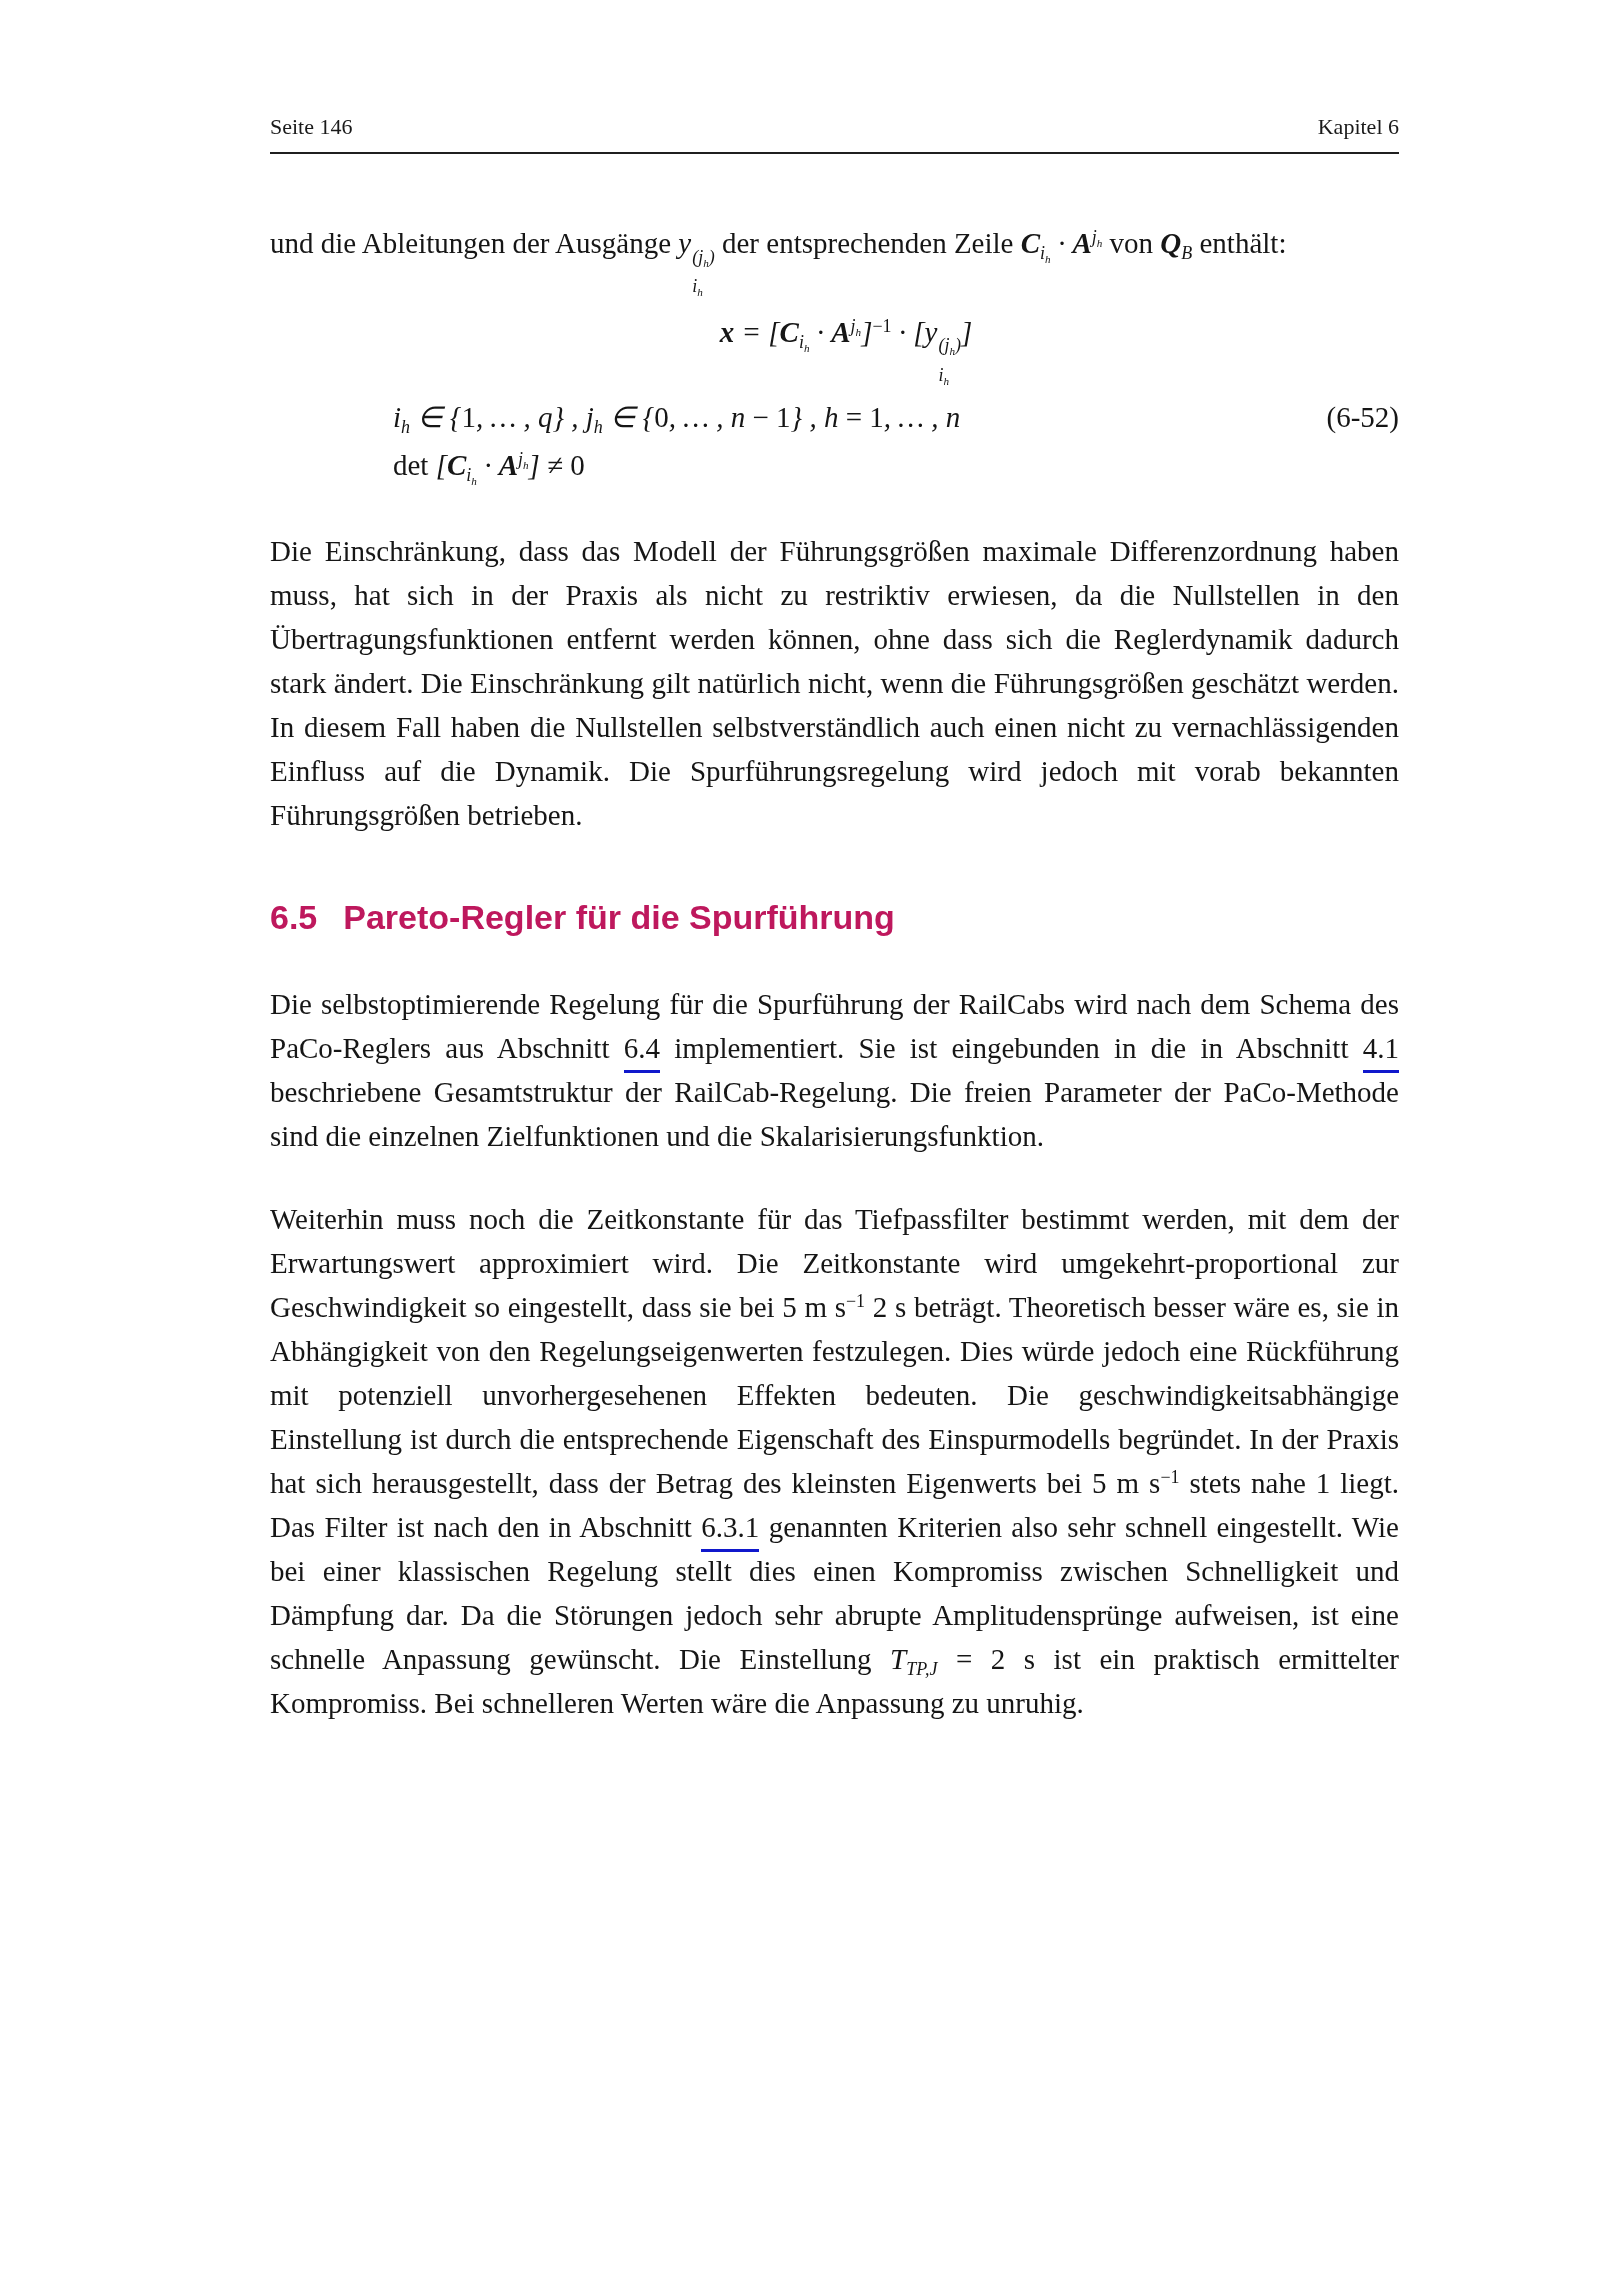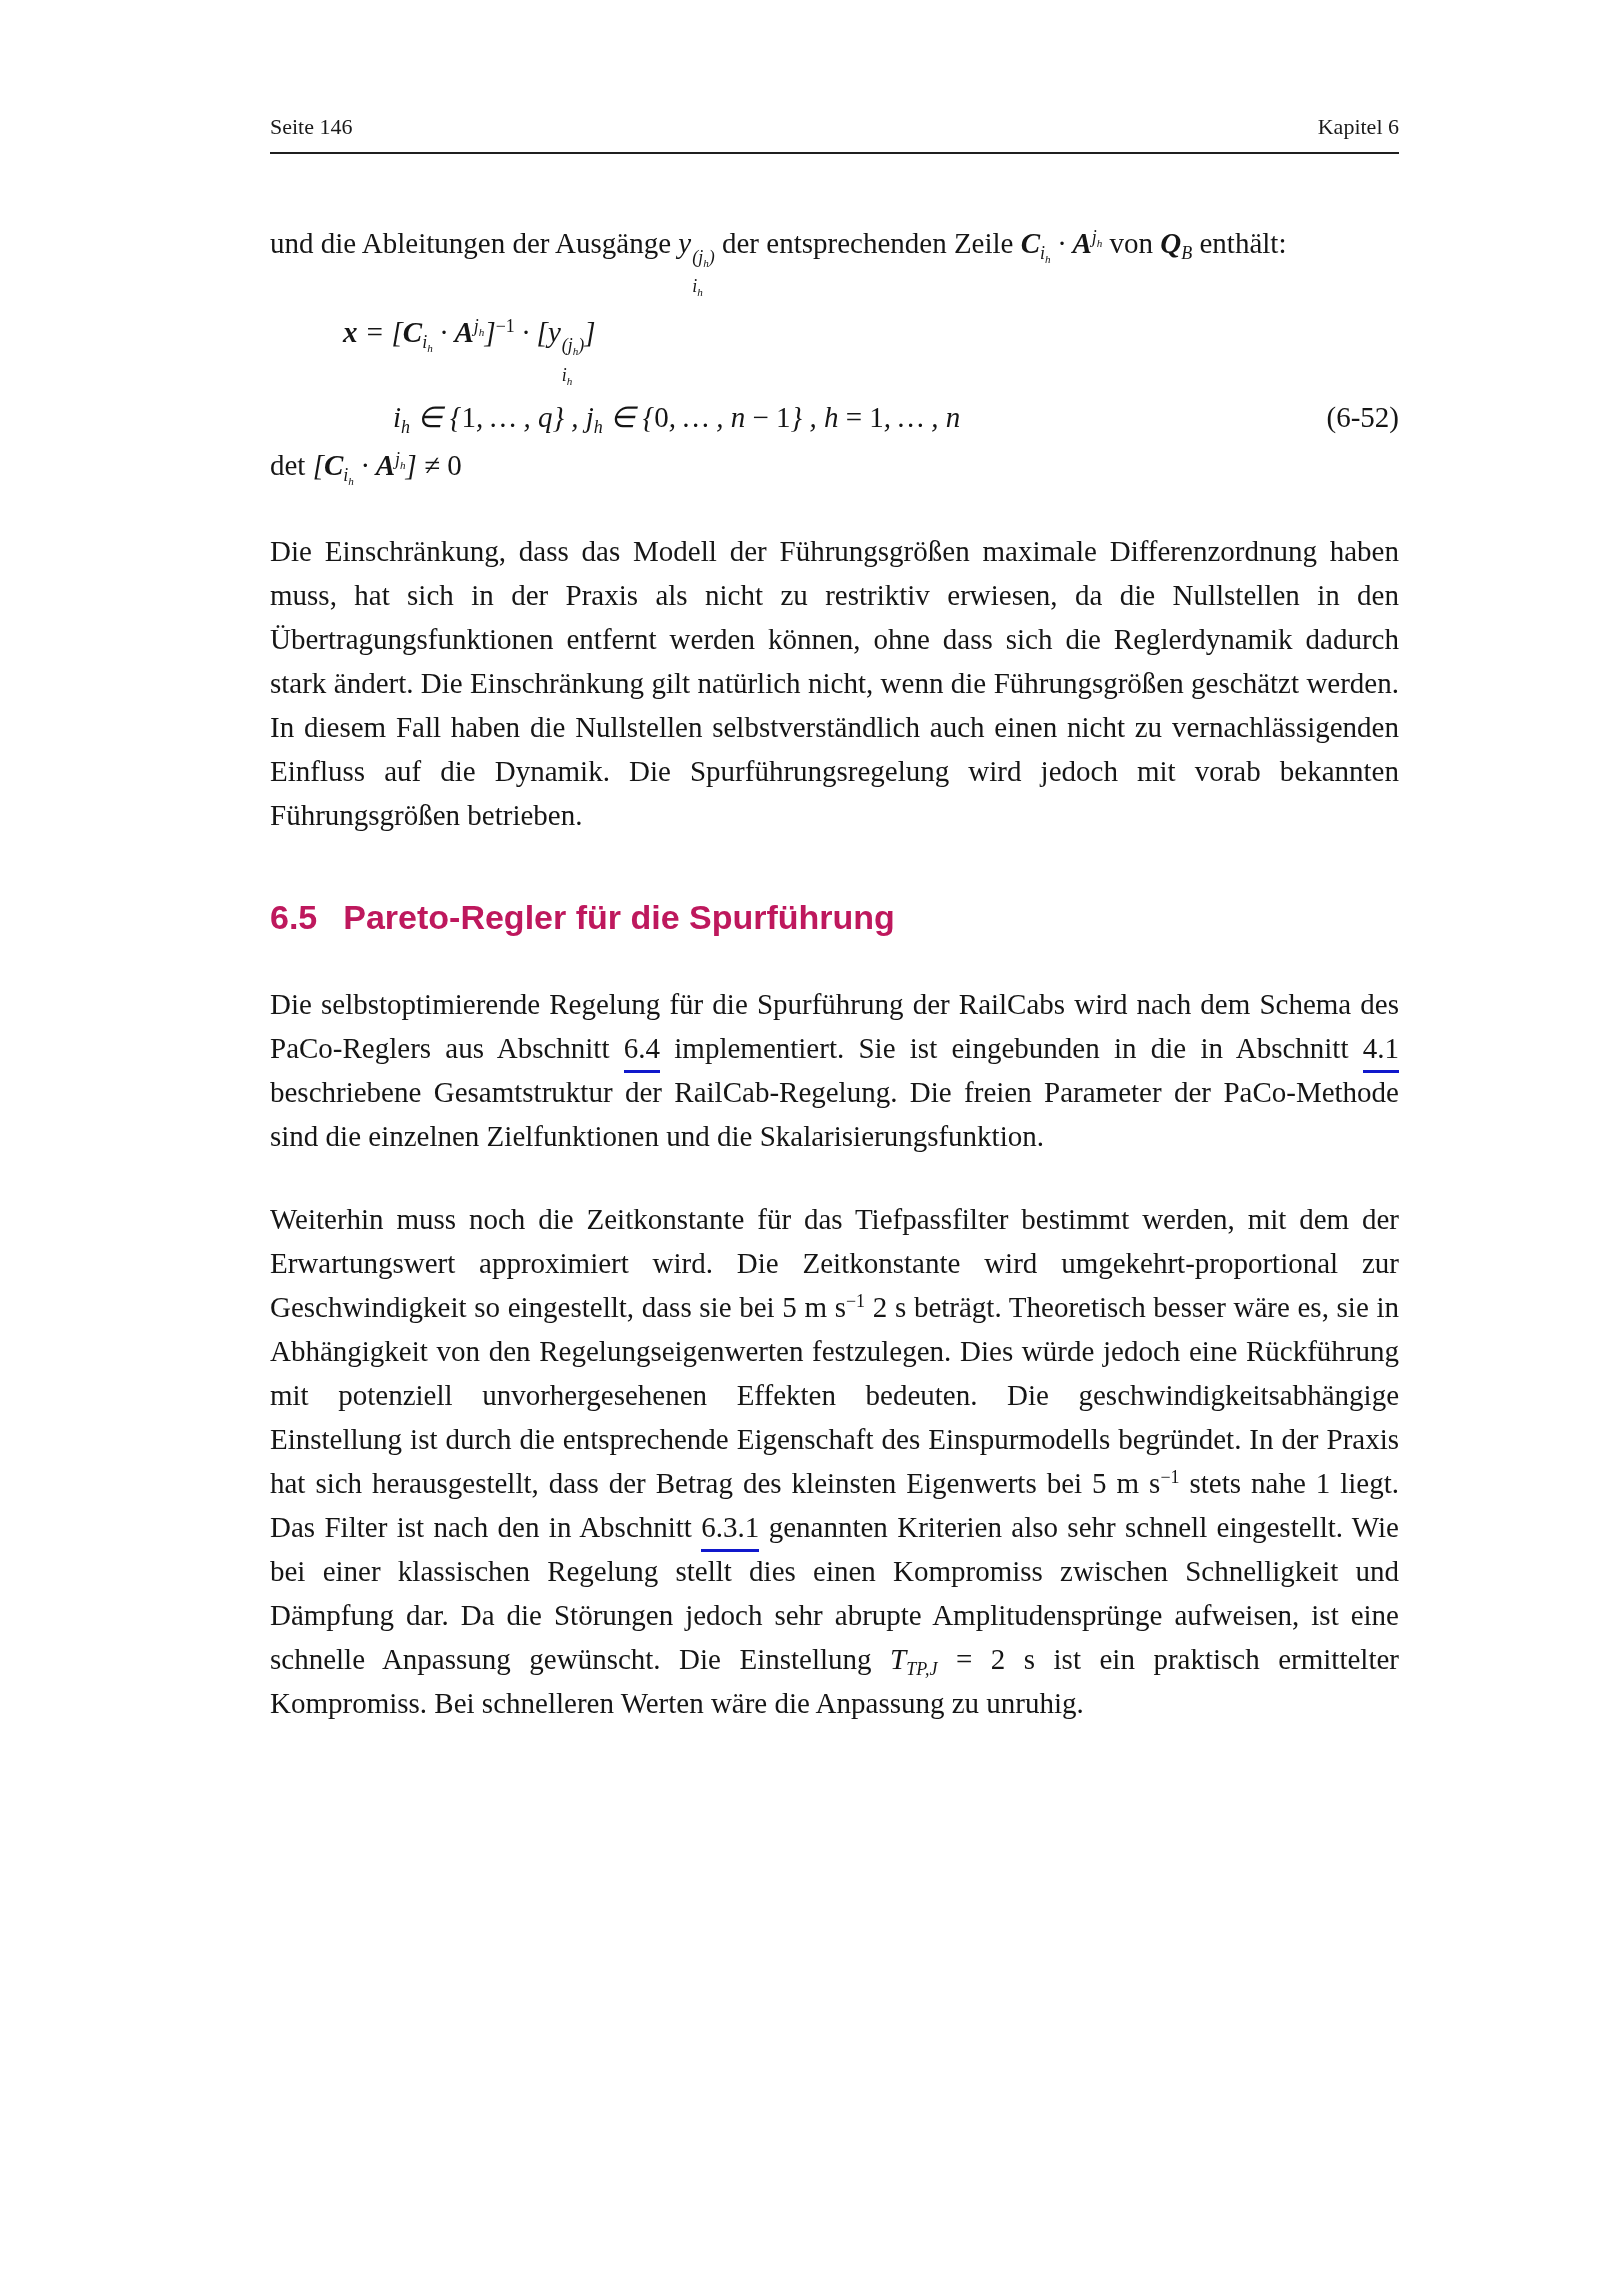--- a/index.html
+++ b/index.html
@@ -27,25 +27,25 @@
     width:100%;
   }
   .body-text {
     font-size:29px; line-height:44px;
     text-align:justify;
     hyphens:auto;
   }
   .intro { margin-top:65px; line-height:49px; }
   .equation { margin-top:19.6px; font-size:29px; }
   .eq-line { white-space:nowrap; }
-  .eq-l1 { margin-left:73px; }
+  .eq-l1 { margin-left:23px;text-align:center; }
   .eq-row { display:flex; align-items:center; margin-top:15.7px; }
   .eq-l2 { margin-left:123px; }
   .eq-number { margin-left:auto; font-size:29px; }
-  .eq-l3 { margin-top:14.7px; }
+  .eq-l3 { margin-left:123px; margin-top:14.7px; }
   .p1 { margin-top:47px; }
   .section-heading {
     margin-top:61px;
     font-family:"Liberation Sans", sans-serif;
     font-weight:700; font-size:34px; line-height:39px;
     color:#be185d;
     display:flex; gap:26px;
   }
   .p2 { margin-top:45px; }
   .p3 { margin-top:39px; }

